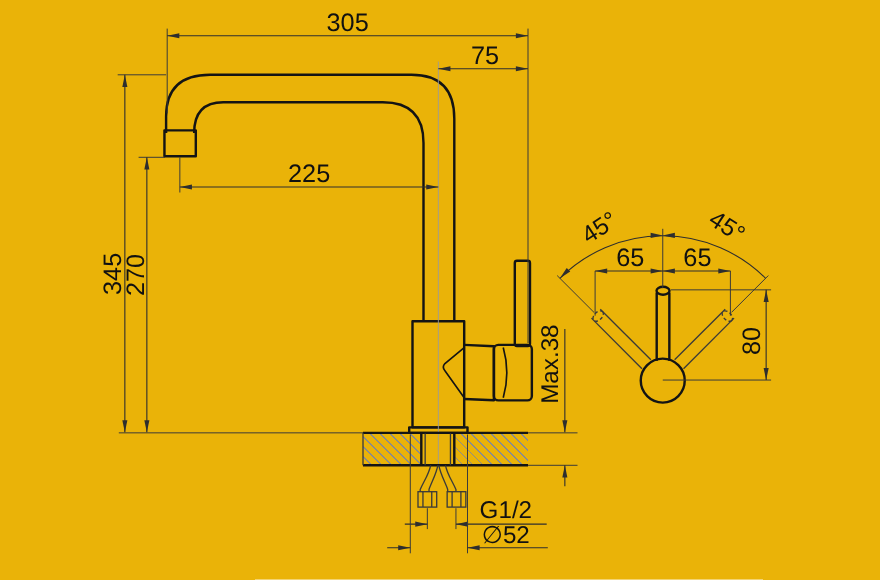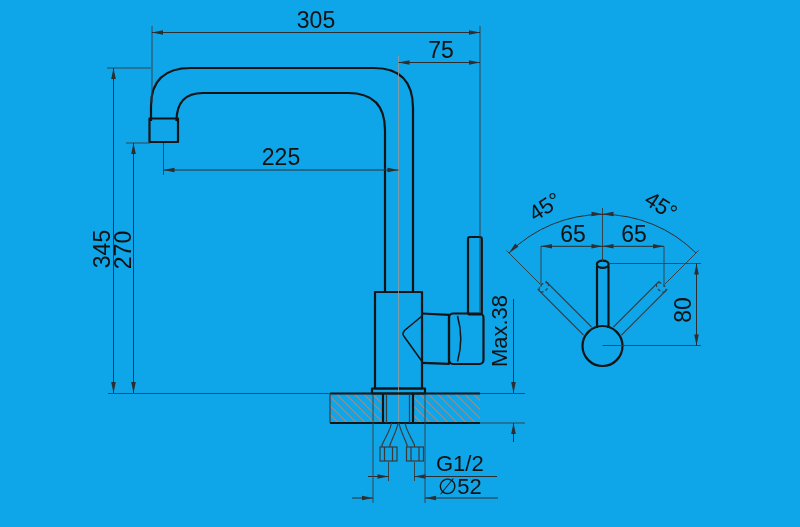--- a/index.html
+++ b/index.html
@@ -1,16 +1,16 @@
 <!DOCTYPE html>
 <html><head>
 <meta charset="utf-8">
 <style>
   html,body{margin:0;padding:0;background:#fff;}
-  #stage{position:relative;width:800px;height:527px;background:#0ea5e9;overflow:hidden;
+  #stage{position:relative;width:800px;height:527px;background:#eab308;overflow:hidden;
          font-family:"Liberation Sans", sans-serif;}
   .hatch{position:absolute;top:394px;height:29px;
          background:repeating-linear-gradient(45deg,transparent 0 5.2px,#8c8c8c 5.2px 6.4px);}
   #hatch-left{left:330px;width:53px;}
   #hatch-right{left:413px;width:67px;}
   svg{position:absolute;left:0;top:0;}
   .ol{stroke:#141414;fill:none;stroke-width:2.2;stroke-linejoin:round;stroke-linecap:butt;}
   .ol15{stroke:#141414;fill:none;stroke-width:1.5;}
   .dim{stroke:#2e2e2e;fill:none;stroke-width:1;}
   .ext{stroke:#3a3a3a;fill:none;stroke-width:0.9;}

